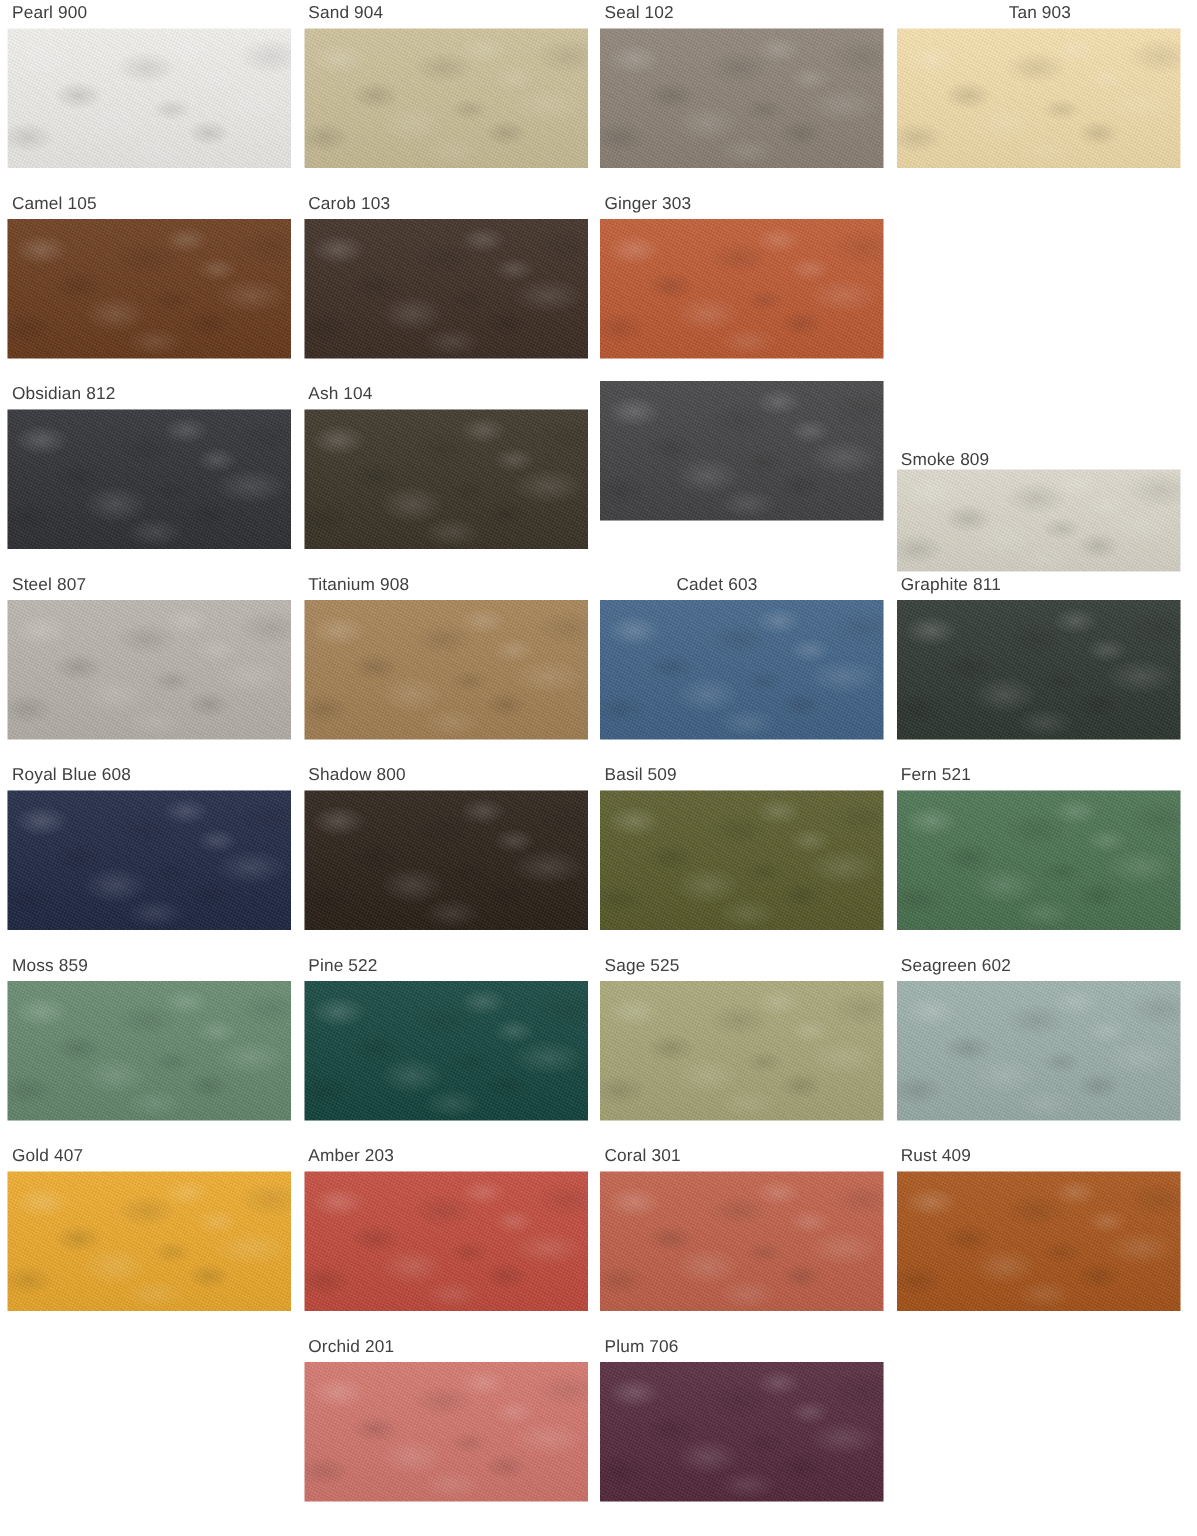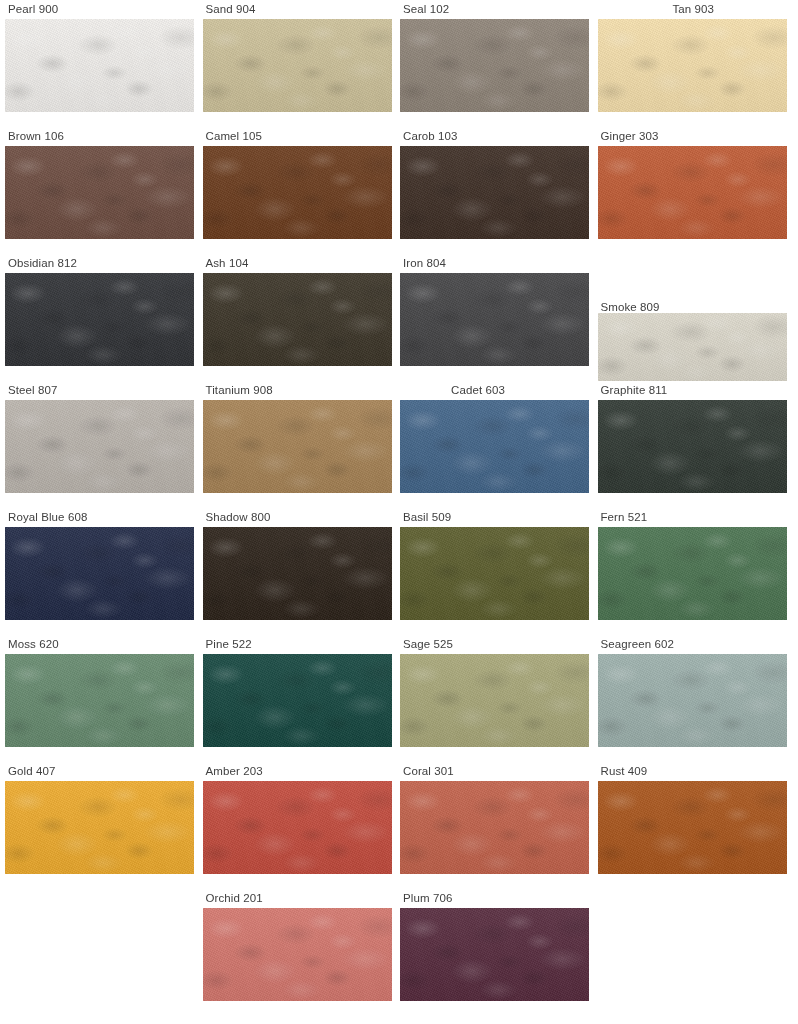--- a/index.html
+++ b/index.html
@@ -148,29 +148,20 @@
         <div class="swatch-chip" style="background-color: rgb(245, 223, 172);">
           <div class="tex-a"></div>
           <div class="tex-b"></div>
           <div class="tex-c"></div>
           <div class="tex-v"></div>
         </div>
       </div>
     </div>
     <div class="swatch-row">
       <div class="swatch-cell">
-        <div class="swatch-label" style="color: rgb(64, 64, 64);">Brown 106</div>
-        <div class="swatch-chip" style="background-color: rgb(109, 76, 64);">
-          <div class="tex-a"></div>
-          <div class="tex-b"></div>
-          <div class="tex-c"></div>
-          <div class="tex-v"></div>
-        </div>
-      </div>
-      <div class="swatch-cell">
         <div class="swatch-label" style="color: rgb(64, 64, 64);">Camel 105</div>
         <div class="swatch-chip" style="background-color: rgb(107, 59, 28);">
           <div class="tex-a"></div>
           <div class="tex-b"></div>
           <div class="tex-c"></div>
           <div class="tex-v"></div>
         </div>
       </div>
       <div class="swatch-cell">
         <div class="swatch-label" style="color: rgb(64, 64, 64);">Carob 103</div>
@@ -204,21 +195,20 @@
       <div class="swatch-cell">
         <div class="swatch-label" style="color: rgb(64, 64, 64);">Ash 104</div>
         <div class="swatch-chip" style="background-color: rgb(59, 52, 39);">
           <div class="tex-a"></div>
           <div class="tex-b"></div>
           <div class="tex-c"></div>
           <div class="tex-v"></div>
         </div>
       </div>
       <div class="swatch-cell">
-        <div class="swatch-label" style="color: rgb(64, 64, 64);">Iron 804</div>
         <div class="swatch-chip" style="background-color: rgb(67, 67, 69);">
           <div class="tex-a"></div>
           <div class="tex-b"></div>
           <div class="tex-c"></div>
           <div class="tex-v"></div>
         </div>
       </div>
       <div class="swatch-cell">
         <div class="swatch-label" style="color: rgb(64, 64, 64); margin-top: 44px;">Smoke 809</div>
         <div class="swatch-chip" style="background-color: rgb(220, 216, 203);">
@@ -300,21 +290,21 @@
         <div class="swatch-chip" style="background-color: rgb(74, 115, 80);">
           <div class="tex-a"></div>
           <div class="tex-b"></div>
           <div class="tex-c"></div>
           <div class="tex-v"></div>
         </div>
       </div>
     </div>
     <div class="swatch-row">
       <div class="swatch-cell">
-        <div class="swatch-label" style="color: rgb(64, 64, 64);">Moss 620</div>
+        <div class="swatch-label" style="color: rgb(64, 64, 64);">Moss 859</div>
         <div class="swatch-chip" style="background-color: rgb(101, 138, 110);">
           <div class="tex-a"></div>
           <div class="tex-b"></div>
           <div class="tex-c"></div>
           <div class="tex-v"></div>
         </div>
       </div>
       <div class="swatch-cell">
         <div class="swatch-label" style="color: rgb(64, 64, 64);">Pine 522</div>
         <div class="swatch-chip" style="background-color: rgb(20, 70, 63);">

